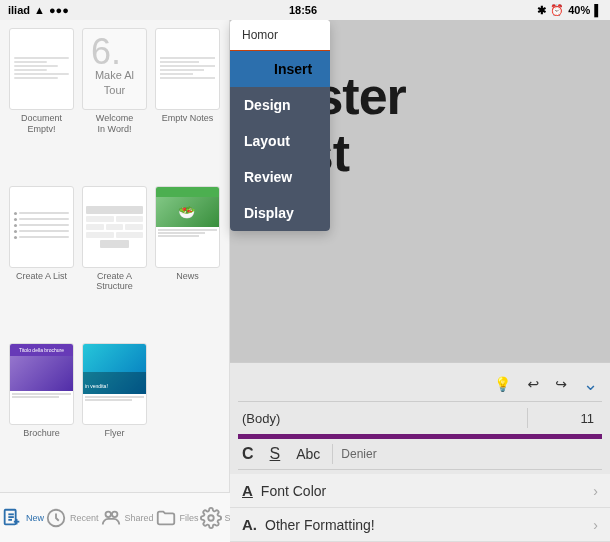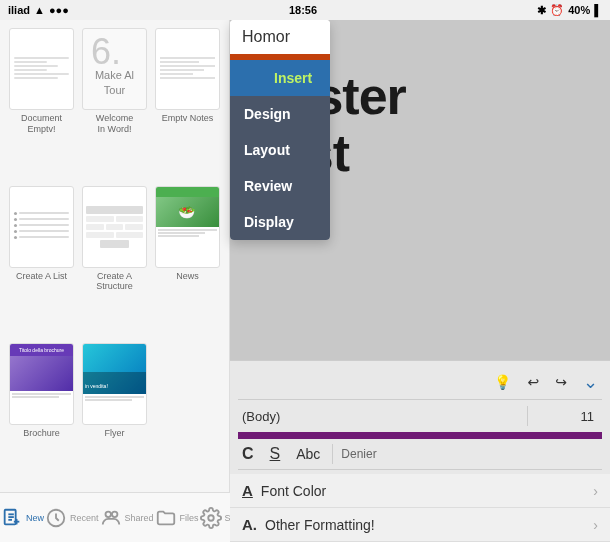--- a/index.html
+++ b/index.html
@@ -247,36 +247,36 @@
     .dropdown-menu {
       background: #fff;
       border-radius: 4px;
       overflow: hidden;
       box-shadow: 0 4px 12px rgba(0,0,0,0.2);
       min-width: 100px;
     }
 
     .dropdown-header {
       padding: 8px 12px;
-      font-size: 16px;
+      font-size: 12px;
       color: #333;
       background: #fff;
-      border-bottom: 6px solid #c2410c;
+      border-bottom: 1px solid #c2410c;
     }
 
     .dropdown-item {
       padding: 10px 14px;
       font-size: 14px;
       font-weight: 600;
       cursor: pointer;
     }
 
     .dropdown-item.active {
       background: #2c6fad;
-      color: #bef264;
+      color: #000000;
       padding-left: 44px;
     }
 
     .dropdown-item.inactive {
       background: #4a5568;
       color: #fff;
     }
 
     
     .toolbar-area {
@@ -293,21 +293,21 @@
       gap: 8px;
       padding: 4px 0;
       border-bottom: 1px solid #ccc;
     }
 
     .toolbar-row2 {
       display: flex;
       align-items: center;
       gap: 8px;
       padding: 6px 0;
-      border-bottom: 7px solid #701a75;
+      border-bottom: 5px solid #701a75;
     }
 
     .toolbar-row3 {
       display: flex;
       align-items: center;
       gap: 8px;
       padding: 4px 0;
       border-bottom: 1px solid #ccc;
     }
 

